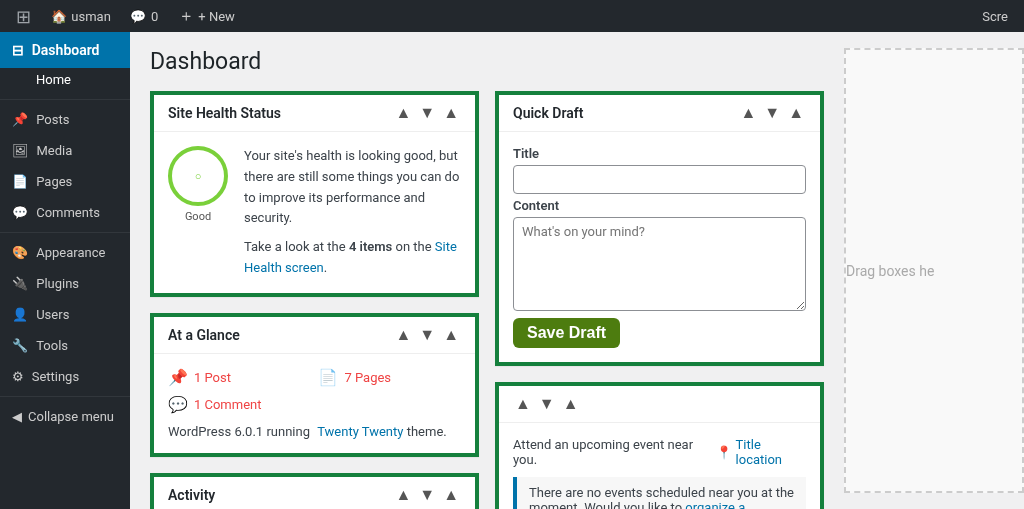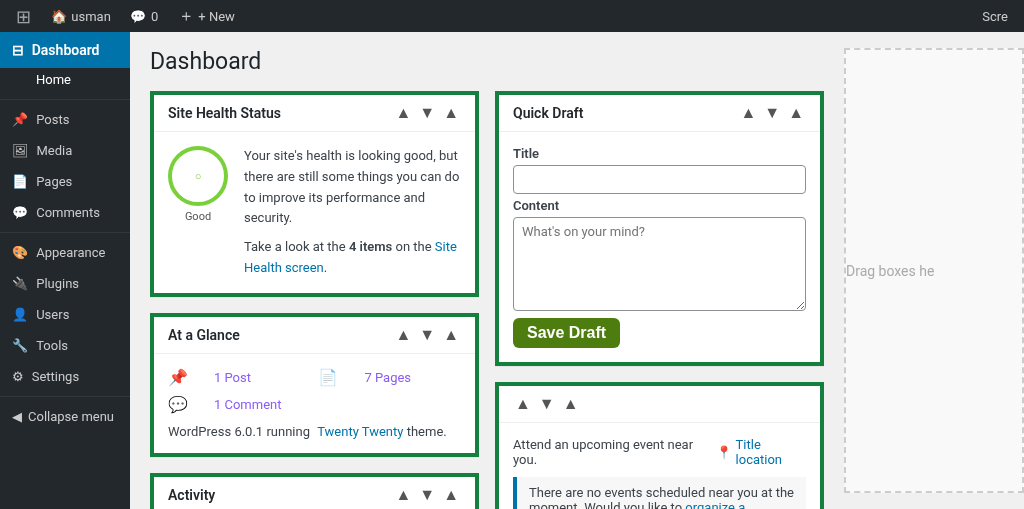--- a/index.html
+++ b/index.html
@@ -93,21 +93,21 @@
     }
     .health-label { font-size: 11px; color: #555; margin-top: 4px; text-align: center; }
     .health-text { font-size: 13px; line-height: 1.6; color: #3c434a; }
     .health-text a { color: #0073aa; text-decoration: none; }
     .health-bold { font-weight: 600; }
 
     
     .glance-items { display: grid; grid-template-columns: 1fr 1fr; gap: 8px; margin-bottom: 10px; }
     .glance-item { display: flex; align-items: center; gap: 6px; font-size: 13px; }
     .glance-icon { font-size: 16px; }
-    .glance-item a { color: #8b5cf6; text-decoration: none; margin-left: 20px; }
+    .glance-item a { color: #ef4444; text-decoration: none; }
     .wp-version { font-size: 13px; color: #3c434a; margin-top: 6px; }
     .wp-version a { color: #0073aa; text-decoration: none; }
 
     
     .quick-draft label { display: block; font-size: 13px; font-weight: 600; margin-bottom: 4px; color: #3c434a; }
     .quick-draft input, .quick-draft textarea {
       width: 100%; border: 1px solid #8c8f94; border-radius: 4px; padding: 6px 8px;
       font-size: 13px; color: #2c3338; outline: none;
     }
     .quick-draft textarea { resize: vertical; height: 94px; font-family: inherit; }

